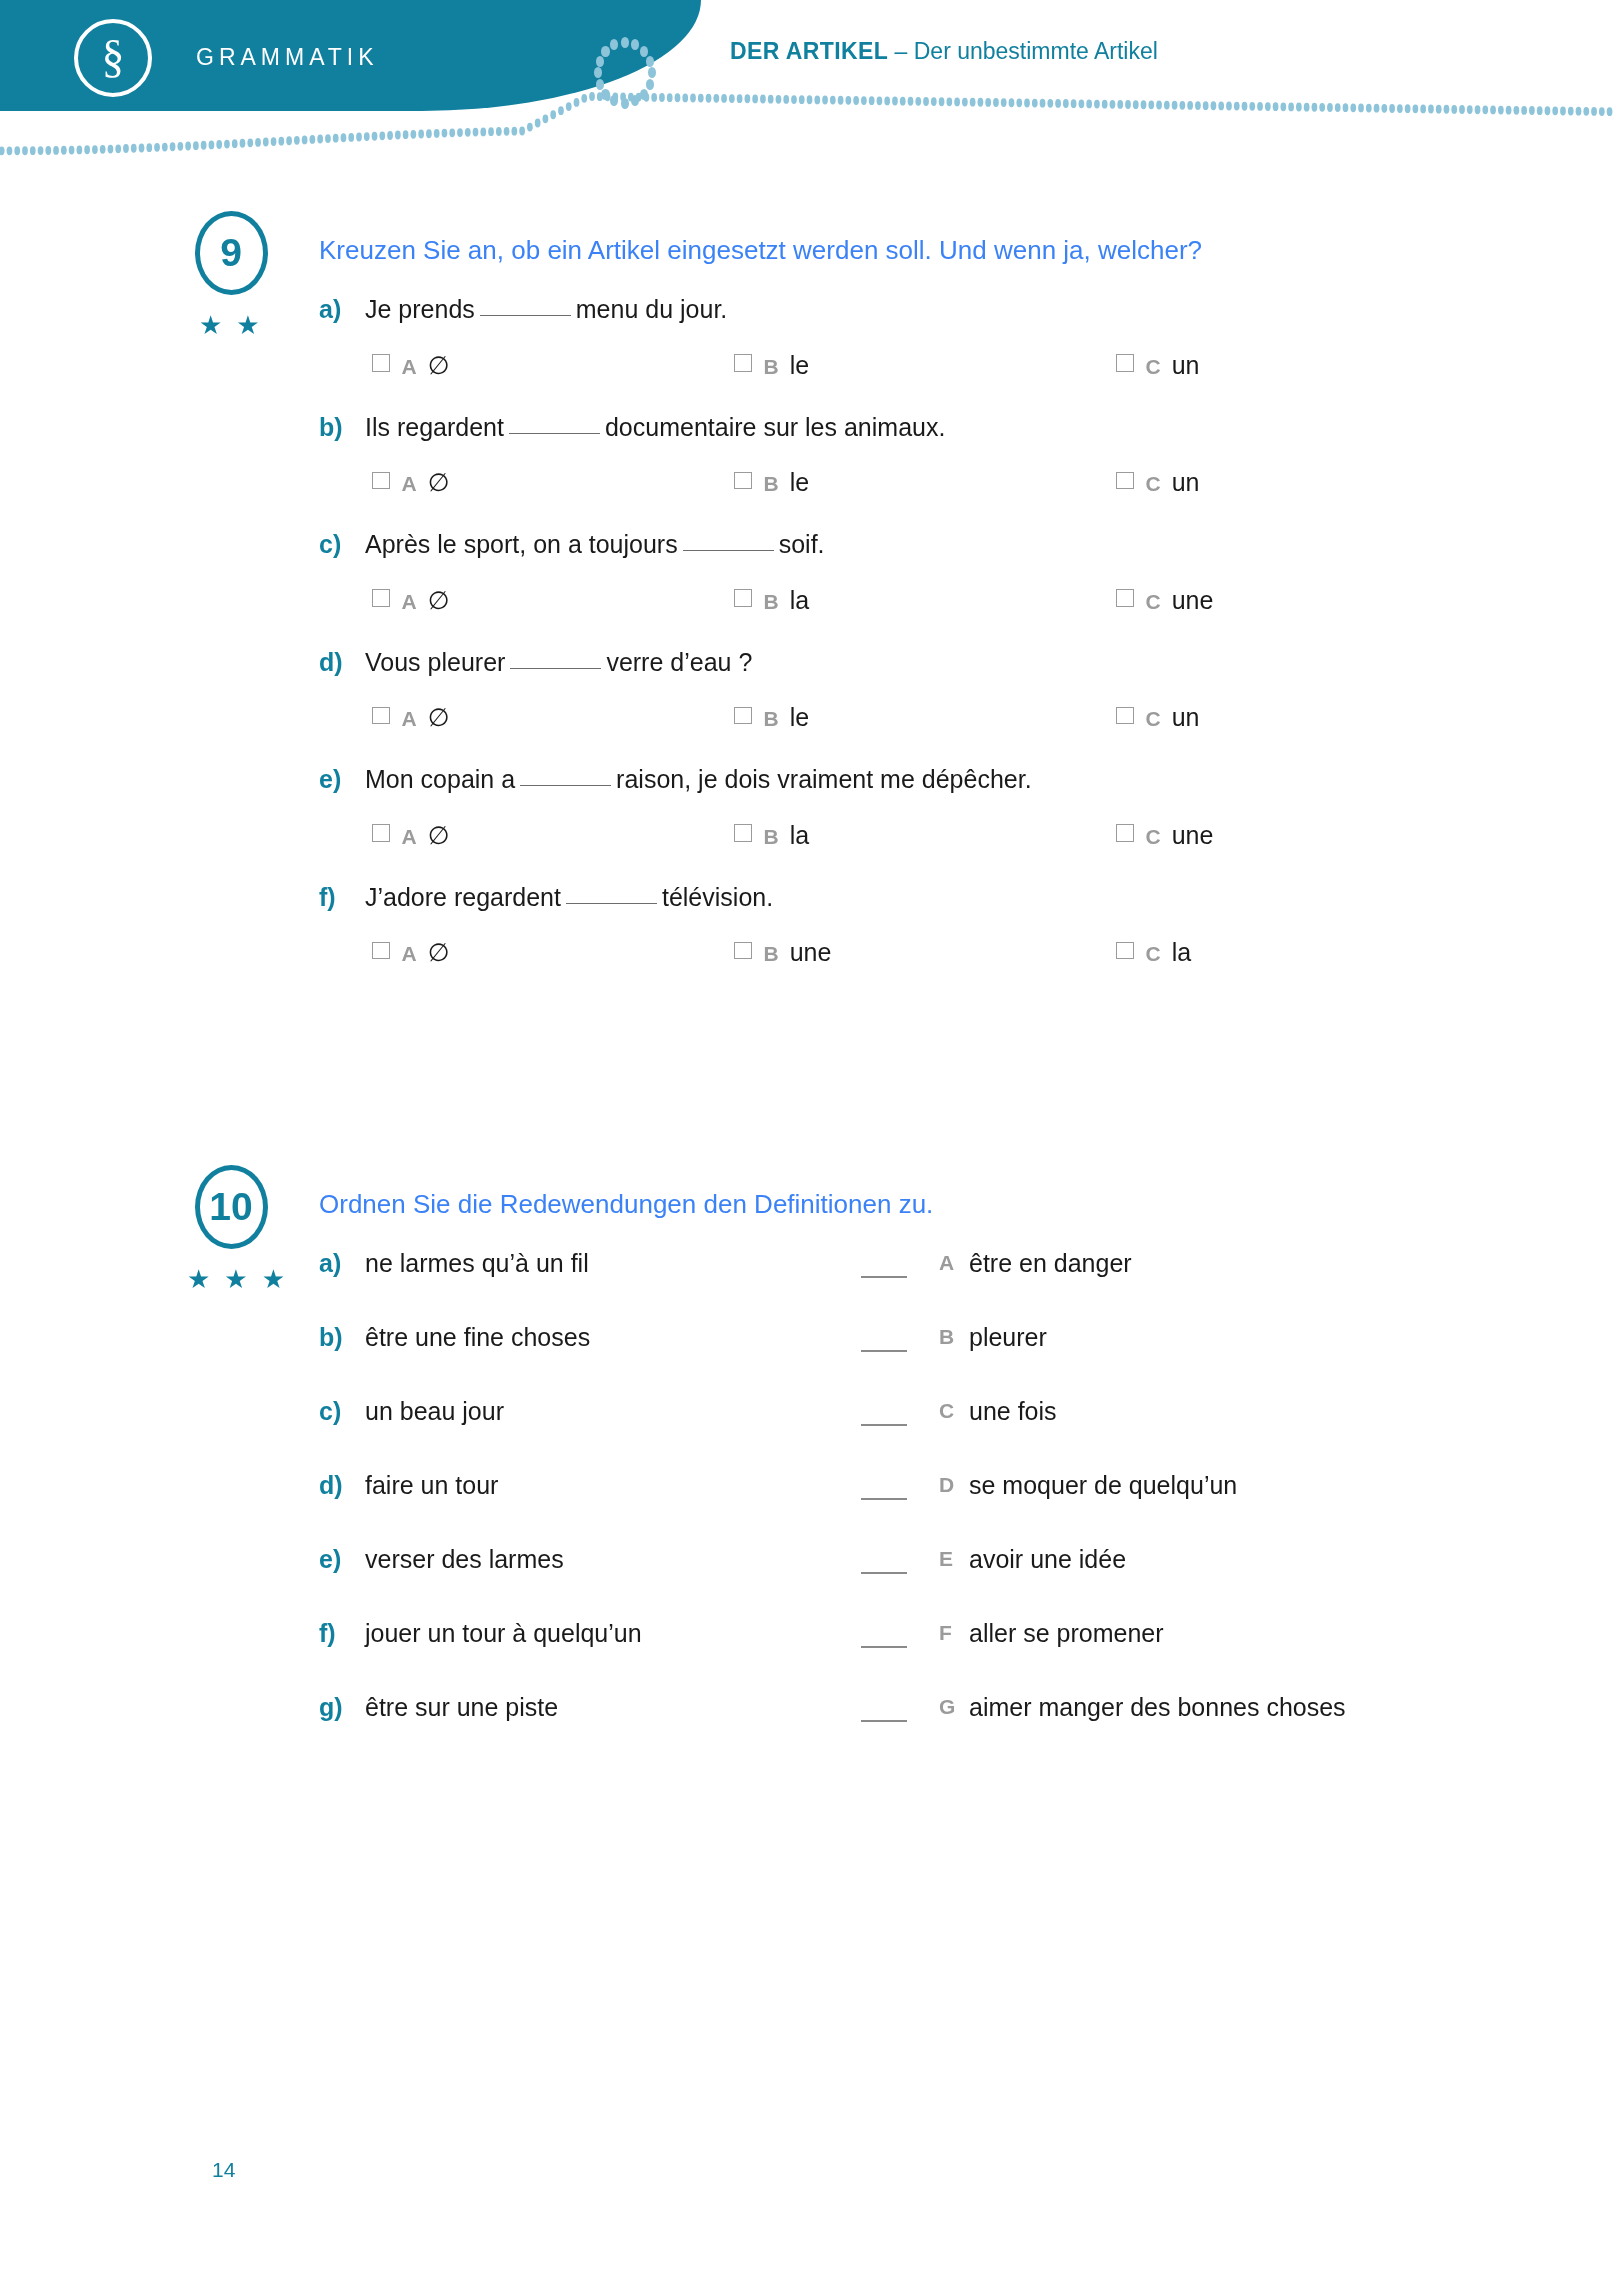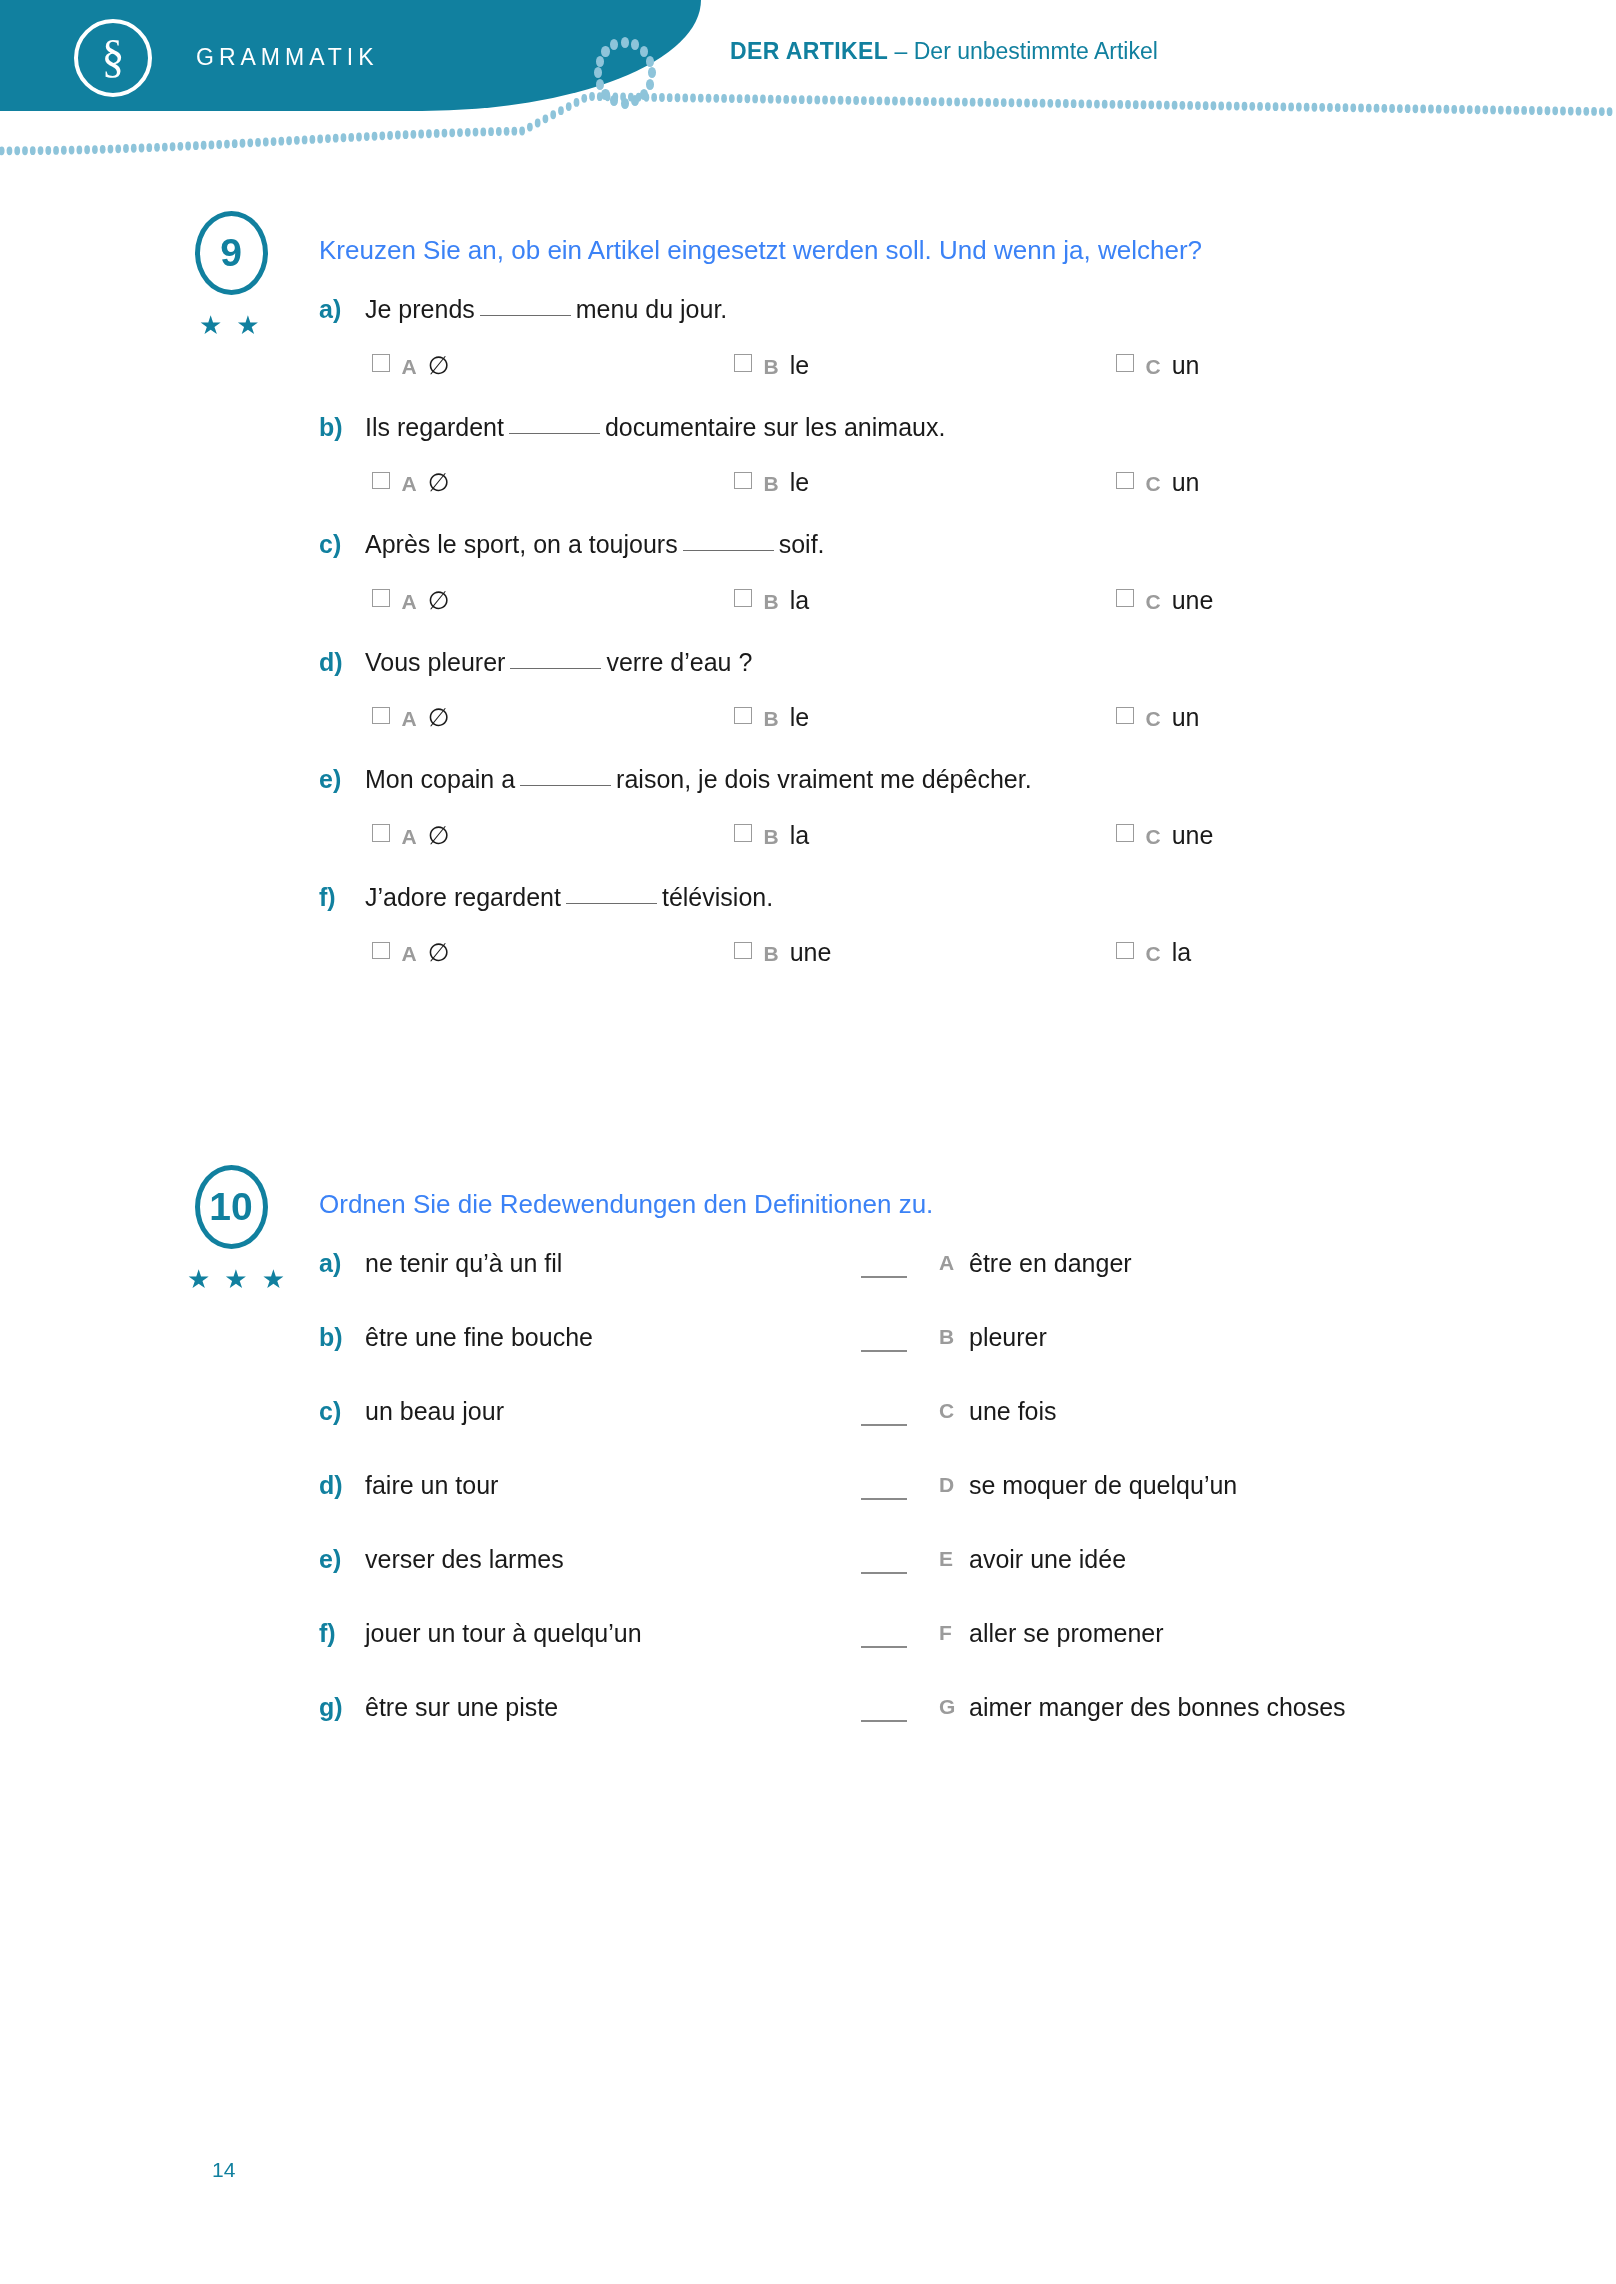--- a/index.html
+++ b/index.html
@@ -617,29 +617,29 @@
           <span>10</span>
         </div>
         <div class="ex-stars">★ ★ ★</div>
       </div>
       <div class="ex-title">Ordnen Sie die Redewendungen den Definitionen zu.</div>
 
       <div class="ex-body">
 
         <div class="m-row">
           <span class="m-letter">a)</span>
-          <span class="m-phrase">ne tenir qu’à un fil</span>
+          <span class="m-phrase">ne larmes qu’à un fil</span>
           <span class="m-blank"></span>
           <span class="m-key">A</span>
           <span class="m-def">être en danger</span>
         </div>
 
         <div class="m-row">
           <span class="m-letter">b)</span>
-          <span class="m-phrase">être une fine bouche</span>
+          <span class="m-phrase">être une fine choses</span>
           <span class="m-blank"></span>
           <span class="m-key">B</span>
           <span class="m-def">pleurer</span>
         </div>
 
         <div class="m-row">
           <span class="m-letter">c)</span>
           <span class="m-phrase">un beau jour</span>
           <span class="m-blank"></span>
           <span class="m-key">C</span>

